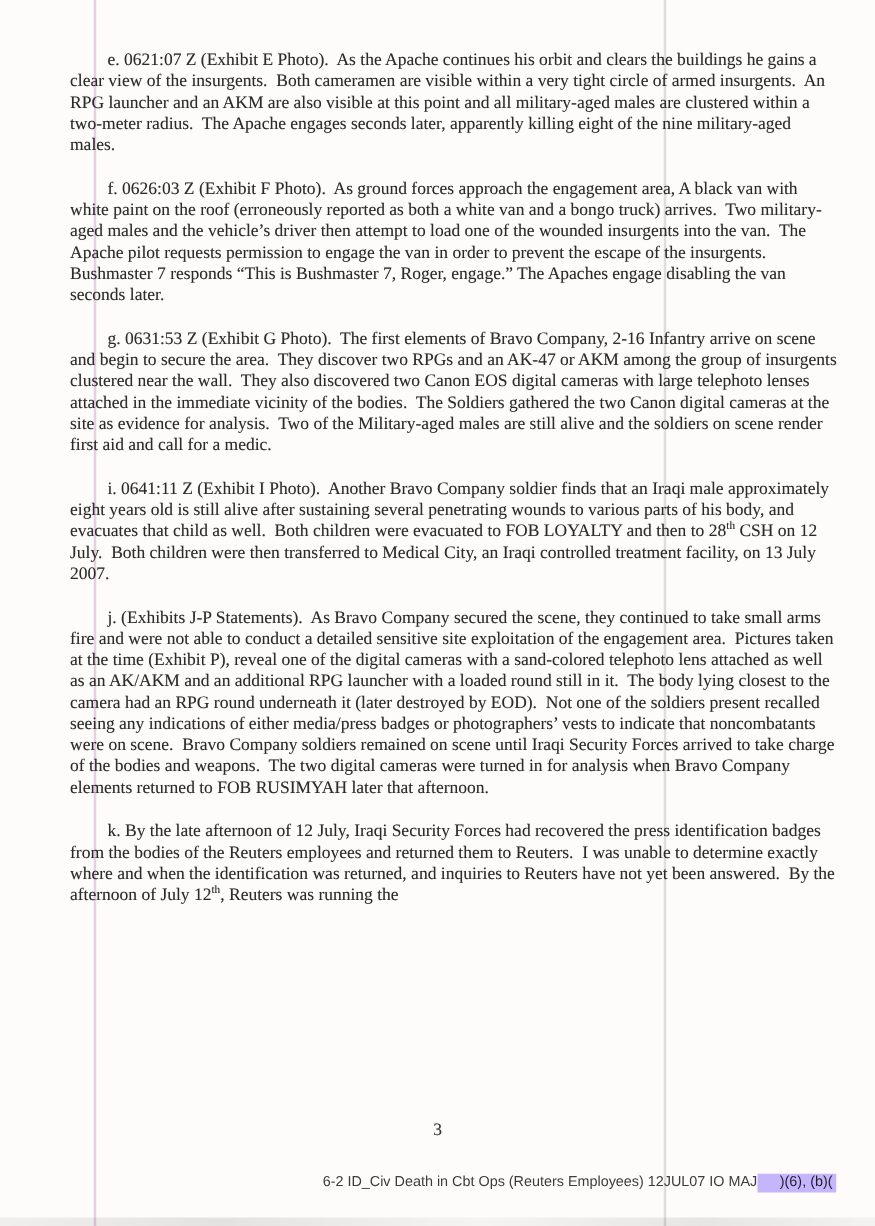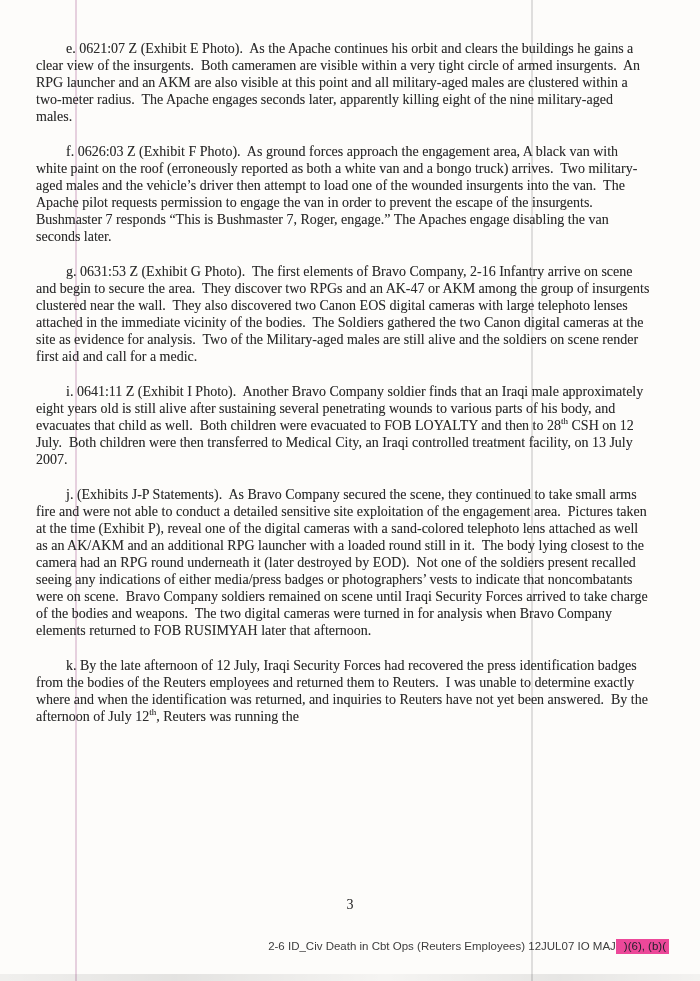--- a/index.html
+++ b/index.html
@@ -4,21 +4,21 @@
 <style>
   html, body { margin:0; padding:0; }
   body {
     width:700px; height:981px;
     position:relative;
     background:#fdfcfa;
     overflow:hidden;
     font-family:"Liberation Serif", serif;
   }
   .doc-body {
-    position:absolute; left:36px; top:40px; width:614px;
+    position:absolute; left:56px; top:40px; width:614px;
     font-size:14px; line-height:17px; color:#2b2b2b;
     text-shadow:0 0 0.6px rgba(43,43,43,0.35);
   }
   .doc-body p {
     margin:0 0 18px 0;
     text-indent:30px;
     white-space:pre-wrap;
   }
   .doc-body sup {
     font-size:9px; line-height:0; vertical-align:super;
@@ -33,21 +33,21 @@
     position:absolute; top:897px; left:0; width:700px;
     text-align:center; font-size:14px; color:#333333;
     text-shadow:0 0 0.6px rgba(43,43,43,0.3);
   }
   .footer {
     position:absolute; top:940px; right:31px;
     font-family:"Liberation Sans", sans-serif;
     font-size:11.5px; color:#3c3c3c; white-space:pre;
   }
   .redaction {
-    background:#ec4899; color:#1f1f2a; padding:1px 3px 2px 8px;
+    background:#c4b5fd; color:#1f1f2a; padding:1px 3px 2px 18px;
   }
   .scan-smudge {
     position:absolute; bottom:0; left:0; right:0; height:7px;
     background:linear-gradient(to right,
       rgba(0,0,0,0.05), rgba(0,0,0,0.10) 25%,
       rgba(0,0,0,0.03) 55%, rgba(0,0,0,0.09) 80%, rgba(0,0,0,0.04));
     pointer-events:none;
   }
 </style>
 </head>
@@ -60,15 +60,15 @@
   <p>e. 0621:07 Z (Exhibit E Photo).  As the Apache continues his orbit and clears the buildings he gains a clear view of the insurgents.  Both cameramen are visible within a very tight circle of armed insurgents.  An RPG launcher and an AKM are also visible at this point and all military-aged males are clustered within a two-meter radius.  The Apache engages seconds later, apparently killing eight of the nine military-aged males.</p>
   <p>f. 0626:03 Z (Exhibit F Photo).  As ground forces approach the engagement area, A black van with white paint on the roof (erroneously reported as both a white van and a bongo truck) arrives.  Two military-aged males and the vehicle’s driver then attempt to load one of the wounded insurgents into the van.  The Apache pilot requests permission to engage the van in order to prevent the escape of the insurgents.  Bushmaster 7 responds “This is Bushmaster 7, Roger, engage.” The Apaches engage disabling the van seconds later.</p>
   <p>g. 0631:53 Z (Exhibit G Photo).  The first elements of Bravo Company, 2-16 Infantry arrive on scene and begin to secure the area.  They discover two RPGs and an AK-47 or AKM among the group of insurgents clustered near the wall.  They also discovered two Canon EOS digital cameras with large telephoto lenses attached in the immediate vicinity of the bodies.  The Soldiers gathered the two Canon digital cameras at the site as evidence for analysis.  Two of the Military-aged males are still alive and the soldiers on scene render first aid and call for a medic.</p>
   <p><span>i. 0641:11 Z (Exhibit I Photo).  Another Bravo Company soldier finds that an Iraqi male approximately eight years old is still alive after sustaining several penetrating wounds to various parts of his body, and evacuates that child as well.  Both children were evacuated to FOB LOYALTY and then to 28</span><sup>th</sup><span> CSH on 12 July.  Both children were then transferred to Medical City, an Iraqi controlled treatment facility, on 13 July 2007.</span></p>
   <p>j. (Exhibits J-P Statements).  As Bravo Company secured the scene, they continued to take small arms fire and were not able to conduct a detailed sensitive site exploitation of the engagement area.  Pictures taken at the time (Exhibit P), reveal one of the digital cameras with a sand-colored telephoto lens attached as well as an AK/AKM and an additional RPG launcher with a loaded round still in it.  The body lying closest to the camera had an RPG round underneath it (later destroyed by EOD).  Not one of the soldiers present recalled seeing any indications of either media/press badges or photographers’ vests to indicate that noncombatants were on scene.  Bravo Company soldiers remained on scene until Iraqi Security Forces arrived to take charge of the bodies and weapons.  The two digital cameras were turned in for analysis when Bravo Company elements returned to FOB RUSIMYAH later that afternoon.</p>
   <p><span>k. By the late afternoon of 12 July, Iraqi Security Forces had recovered the press identification badges from the bodies of the Reuters employees and returned them to Reuters.  I was unable to determine exactly where and when the identification was returned, and inquiries to Reuters have not yet been answered.  By the afternoon of July 12</span><sup>th</sup><span>, Reuters was running the</span></p>
 </div>
 
 <div class="page-number">3</div>
 
-<div class="footer"><span>2-6 ID_Civ Death in Cbt Ops (Reuters Employees) 12JUL07 IO MAJ</span><span class="redaction">)(6), (b)(</span></div>
+<div class="footer"><span>6-2 ID_Civ Death in Cbt Ops (Reuters Employees) 12JUL07 IO MAJ</span><span class="redaction">)(6), (b)(</span></div>
 
 <div class="scan-smudge"></div>
 
 </body></html>

